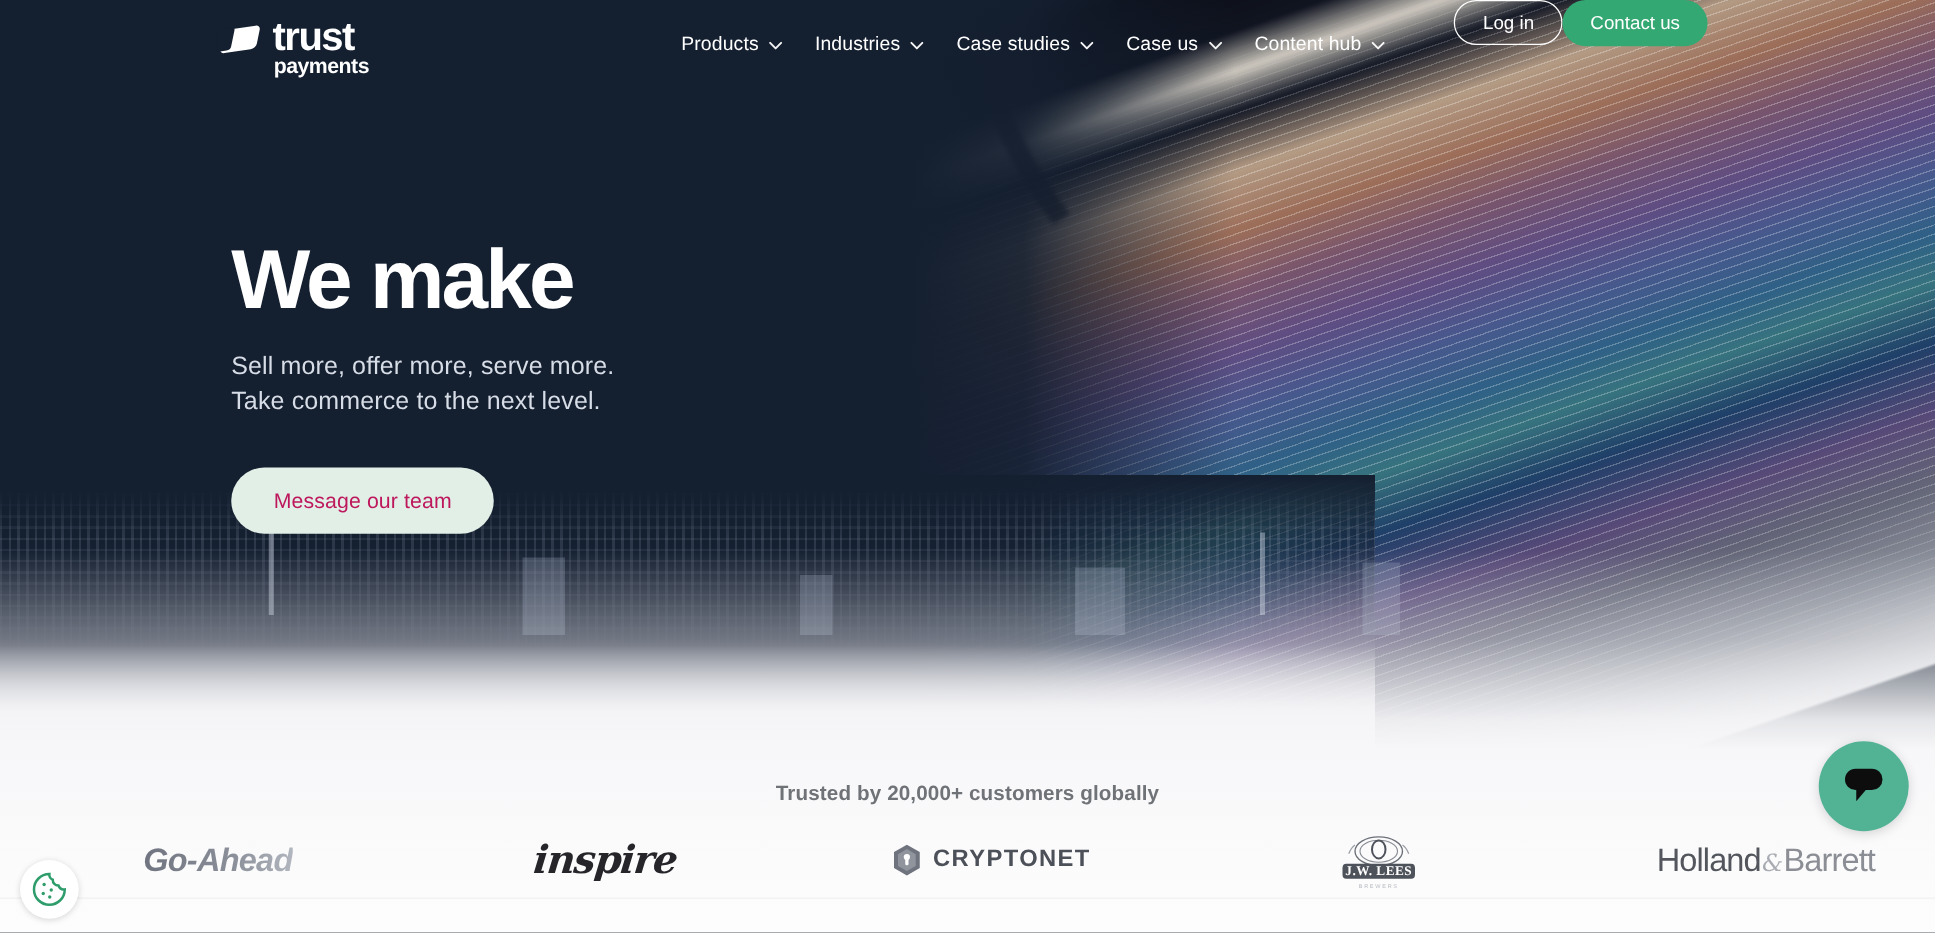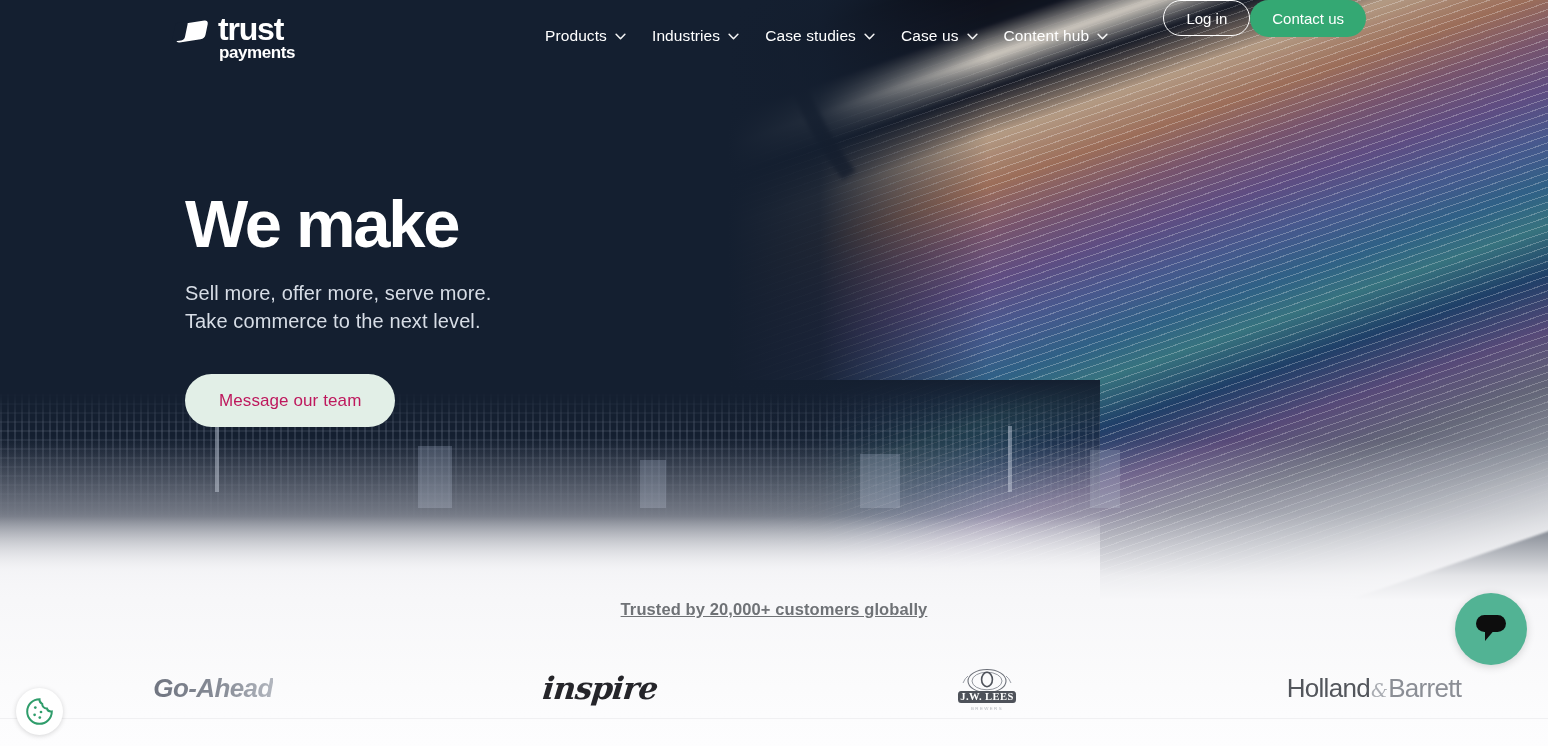--- a/index.html
+++ b/index.html
@@ -185,22 +185,22 @@
     font-size:17px; font-family:inherit; cursor:pointer;
     letter-spacing:.1px;
   }
 
   
   .trusted {
     position:absolute; left:0; top:600px; width:1548px; height:146px;
     background:linear-gradient(to bottom, #f7f7f9 0%, #fbfbfc 60%, #fdfdfe 100%);
   }
   .trusted-title {
-    text-align:center; 
-    color:#6f7276; font-size:16.5px; font-weight:bold; letter-spacing:.1px;text-decoration:underline;
+    text-align:center; margin-top:26px;
+    color:#6f7276; font-size:16.5px; font-weight:bold; letter-spacing:.1px;
   }
   .logo-row {
     position:absolute; left:0; top:58px; width:1548px; height:60px;
     display:flex; align-items:center;
   }
   .logo-cell { flex:1; display:flex; align-items:center; justify-content:center;margin-left:39px; }
 
   .lg-goahead {
     font-family:"Liberation Sans", sans-serif;
     font-style:italic; font-weight:bold; font-size:26px;
@@ -351,20 +351,31 @@
     <div class="logo-row">
 
       <div class="logo-cell">
         <span class="lg-goahead">Go-Ahead</span>
       </div>
 
       <div class="logo-cell">
         <span class="lg-inspire">inspire</span>
       </div>
 
+      <div class="logo-cell">
+        <span class="lg-crypto">
+          <svg class="hex" viewBox="0 0 23 26">
+            <path d="M11.5 0.7 L21.8 6.6 L21.8 19.4 L11.5 25.3 L1.2 19.4 L1.2 6.6 Z" fill="#6e737d"></path>
+            <path d="M11.5 4.2 L18.6 8.3 L18.6 17.7 L11.5 21.8 L4.4 17.7 L4.4 8.3 Z" fill="#8f949d"></path>
+            <circle cx="11.5" cy="10.6" r="2.5" fill="#ffffff"></circle>
+            <rect x="10.2" y="11.6" width="2.6" height="5.6" rx="1.1" fill="#ffffff"></rect>
+          </svg>
+          <span class="txt">CRYPTONET</span>
+        </span>
+      </div>
 
       <div class="logo-cell">
         <svg class="lg-jw" viewBox="0 0 64 48">
           <ellipse cx="32" cy="17" rx="19" ry="11.5" fill="none" stroke="#6c7078" stroke-width="1.1"></ellipse>
           <ellipse cx="32" cy="17" rx="15" ry="8.8" fill="none" stroke="#878b93" stroke-width="0.9"></ellipse>
           <ellipse cx="32" cy="15.5" rx="5.4" ry="7.2" fill="none" stroke="#4e525a" stroke-width="1.6"></ellipse>
           <path d="M8 19 q2 -5 5 -7" fill="none" stroke="#9a9ea6" stroke-width="1"></path>
           <path d="M56 19 q-2 -5 -5 -7" fill="none" stroke="#9a9ea6" stroke-width="1"></path>
           <path d="M6 27 h52 q3 0 3 3.5 v5 q0 3.5 -3 3.5 h-52 q-3 0 -3 -3.5 v-5 q0 -3.5 3 -3.5 z" fill="#4e525a"></path>
           <text x="32" y="36.4" text-anchor="middle" fill="#ffffff" font-family="'Liberation Serif', serif" font-size="10.6" font-weight="bold" letter-spacing="0.4">J.W. LEES</text>

